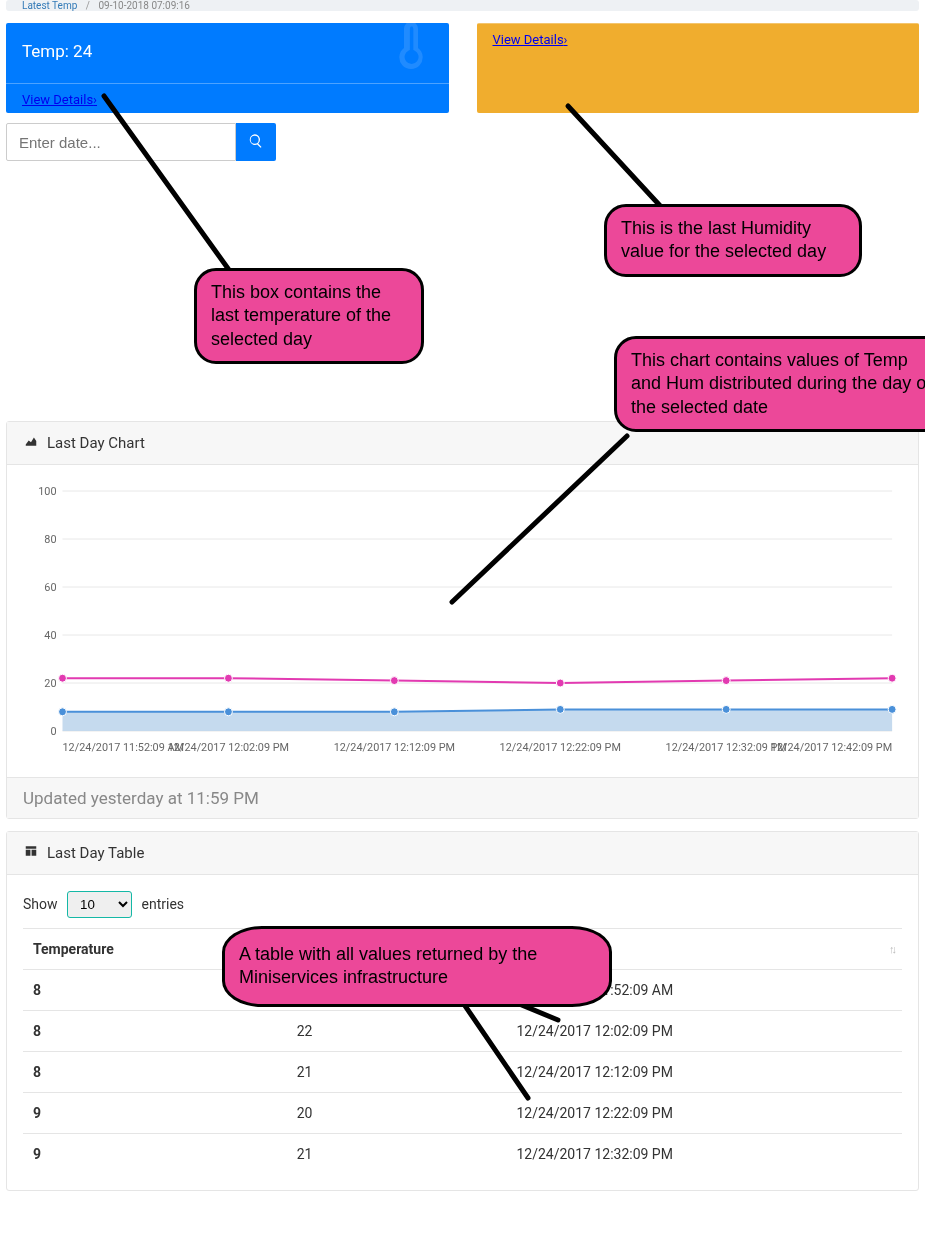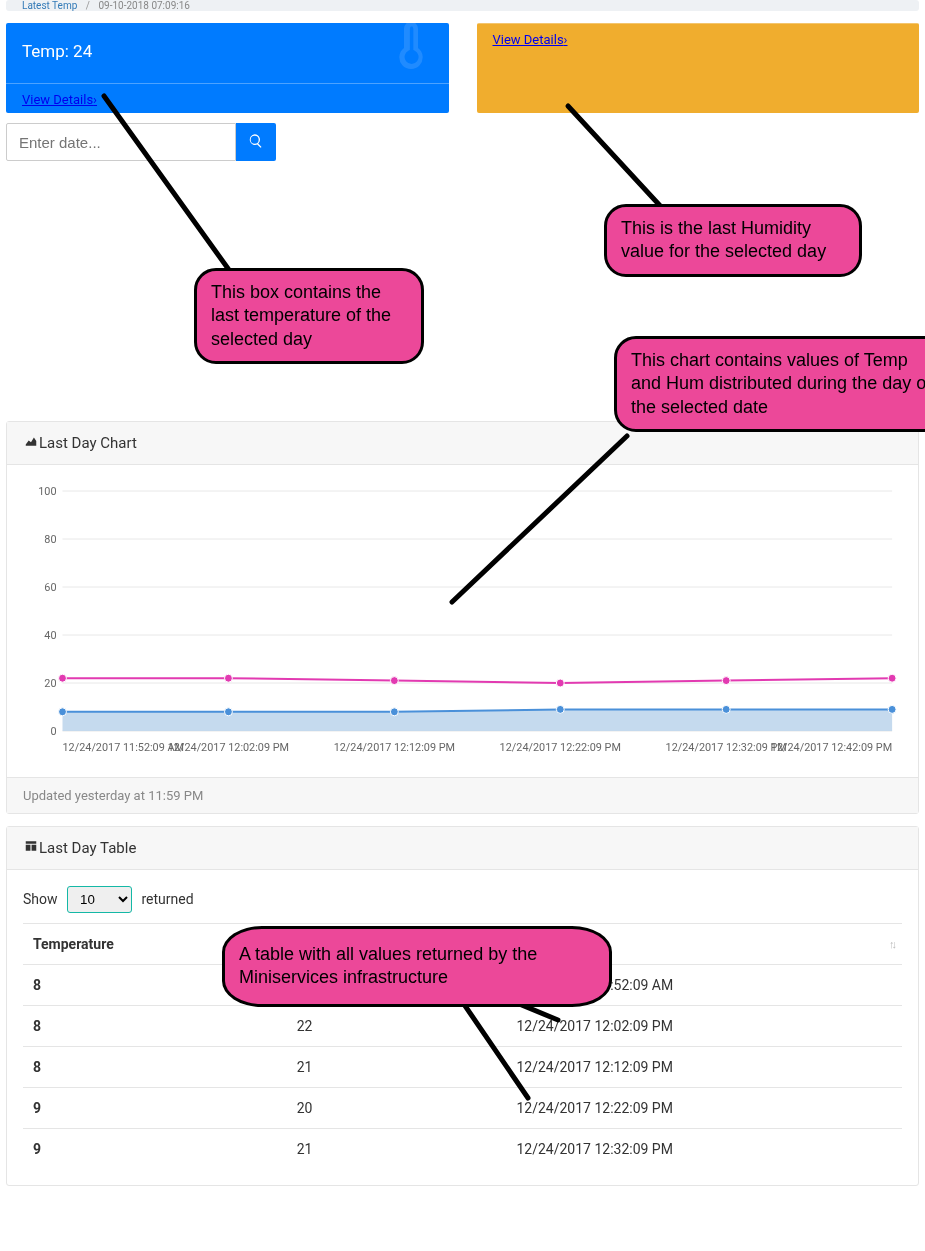--- a/index.html
+++ b/index.html
@@ -16,23 +16,23 @@
 .card .main{padding:18px 16px 22px 16px;font-size:17px;font-weight:400;position:relative;}
 .card .main .bgicon{position:absolute;right:10px;top:-6px;opacity:0.25;}
 .card .footer{padding:8px 16px 6px 16px;border-top:1px solid rgba(255,255,255,0.3);display:flex;align-items:center;font-size:13px;text-decoration:underline;}
 .card .footer .chev{text-decoration:none;}
 
 .search-row{display:flex;padding:10px 6px 0 6px;}
 .search-row input{height:38px;width:230px;padding:6px 12px;font-size:15px;border:1px solid #ccc;border-radius:2px 0 0 2px;}
 .search-btn{height:38px;width:40px;background:#007bff;border:none;display:flex;align-items:center;justify-content:center;border-radius:0 2px 2px 0;cursor:pointer;}
 
 .panel{margin:12px 6px;border:1px solid #e5e5e5;border-radius:3px;background:#fff;}
-.panel-head{background:#f7f7f7;padding:12px 16px;border-bottom:1px solid #e5e5e5;display:flex;align-items:center;gap:0;font-size:15px;color:#333;}
+.panel-head{background:#f7f7f7;padding:12px 16px;border-bottom:1px solid #e5e5e5;display:flex;align-items:center;gap:8px;font-size:15px;color:#333;}
 .panel-body{padding:16px;}
-.panel-foot{background:#f7f7f7;padding:10px 16px;border-top:1px solid #e5e5e5;color:#888;font-size:13px;}
+.panel-foot{background:#f7f7f7;padding:10px 16px;border-top:1px solid #e5e5e5;color:#888;font-size:17px;}
 
 .chart-wrap{position:relative;height:280px;}
 svg.chart{width:100%;height:100%;}
 .ytick text,.xtick text{font-size:11px;fill:#666;}
 .grid line{stroke:#e8e8e8;stroke-width:1;}
 .series1 path.fill{fill:#bfd6ec;opacity:0.9;}
 .series1 path.line{stroke:#4a90d9;stroke-width:2;fill:none;}
 .series1 circle{fill:#4a90d9;stroke:#fff;stroke-width:1;}
 .series2 path.line{stroke:#e23ab1;stroke-width:2;fill:none;}
 .series2 circle{fill:#e23ab1;stroke:#fff;stroke-width:1;}
@@ -193,21 +193,21 @@
     </span>
     <span>Last Day Table</span>
   </div>
   <div class="panel-body">
     <div class="tbl-controls">
       <div>
         <span>Show</span>
         <select>
           <option>10</option>
         </select>
-        <span>returned</span>
+        <span>entries</span>
       </div>
     </div>
     <table class="data">
       <thead>
         <tr>
           <th style="width:30%;"><span>Temperature</span><span class="sort">↑↓</span></th>
           <th style="width:25%;"><span>Humidity</span><span class="sort">↑↓</span></th>
           <th><span>Store Date</span><span class="sort">↑↓</span></th>
         </tr>
       </thead>

